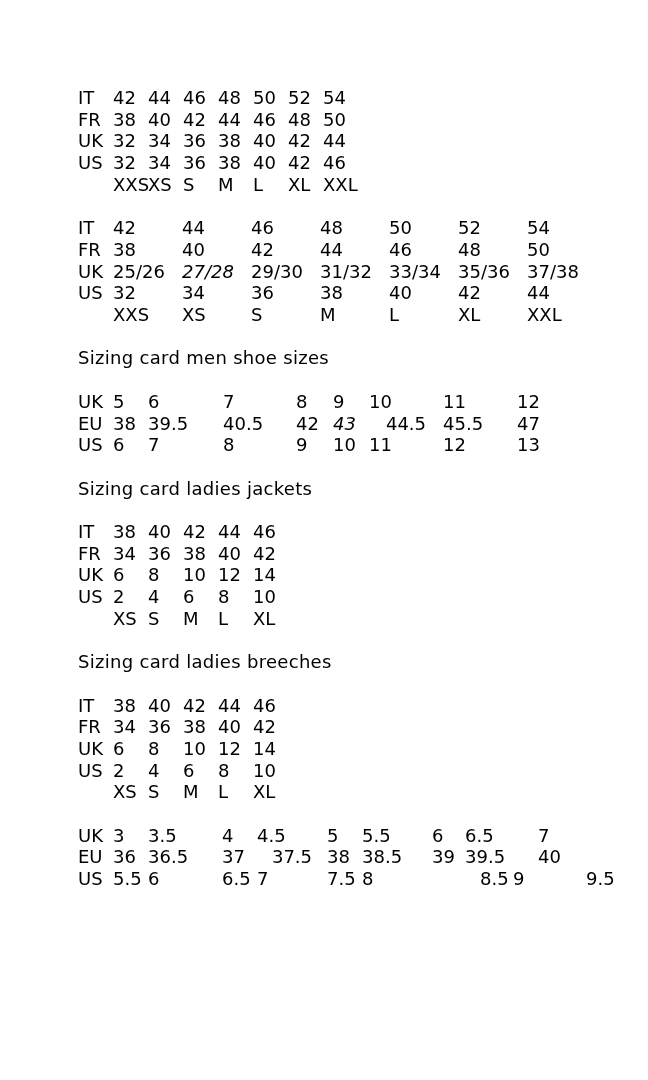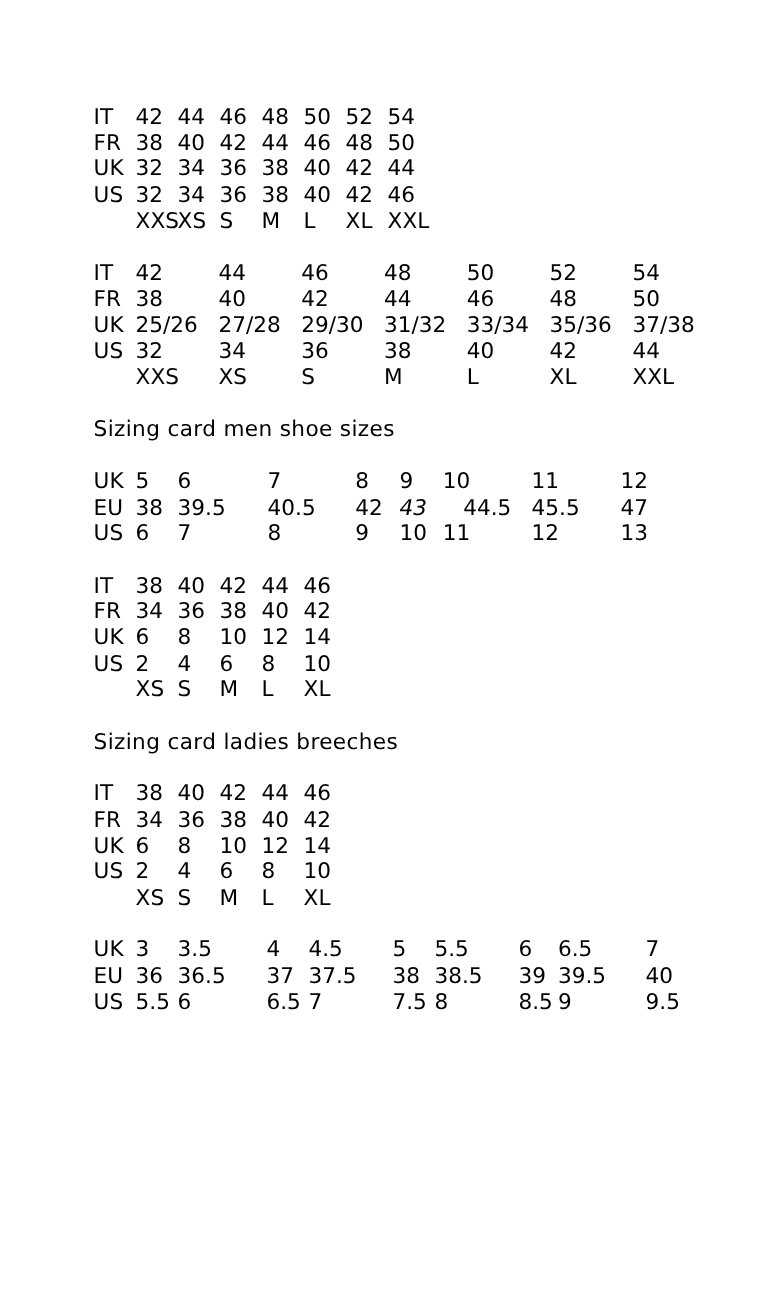--- a/index.html
+++ b/index.html
@@ -122,21 +122,21 @@
           <span class="size-cell" style="width: 69px;">40</span>
           <span class="size-cell" style="width: 69px;">42</span>
           <span class="size-cell" style="width: 69px;">44</span>
           <span class="size-cell" style="width: 69px;">46</span>
           <span class="size-cell" style="width: 69px;">48</span>
           <span class="size-cell" style="width: 80px;">50</span>
         </div>
         <div class="size-row">
           <span class="row-label" style="width: 35px;">UK</span>
           <span class="size-cell" style="width: 69px;">25/26</span>
-          <span class="size-cell" style="width: 69px;">27/28</span>
+          <span class="size-cell" style="width: 69px; font-style: italic;">27/28</span>
           <span class="size-cell" style="width: 69px;">29/30</span>
           <span class="size-cell" style="width: 69px;">31/32</span>
           <span class="size-cell" style="width: 69px;">33/34</span>
           <span class="size-cell" style="width: 69px;">35/36</span>
           <span class="size-cell" style="width: 80px;">37/38</span>
         </div>
         <div class="size-row">
           <span class="row-label" style="width: 35px;">US</span>
           <span class="size-cell" style="width: 69px;">32</span>
           <span class="size-cell" style="width: 69px;">34</span>
@@ -192,20 +192,21 @@
           <span class="size-cell" style="width: 37px;">9</span>
           <span class="size-cell" style="width: 36px;">10</span>
           <span class="size-cell" style="width: 74px;">11</span>
           <span class="size-cell" style="width: 74px;">12</span>
           <span class="size-cell" style="width: 60px;">13</span>
         </div>
       </div>
   </section>
 
   <section class="size-section">
+    <h2 class="section-title">Sizing card ladies jackets</h2>
     <div class="size-table">
         <div class="size-row">
           <span class="row-label" style="width: 35px;">IT</span>
           <span class="size-cell" style="width: 35px;">38</span>
           <span class="size-cell" style="width: 35px;">40</span>
           <span class="size-cell" style="width: 35px;">42</span>
           <span class="size-cell" style="width: 35px;">44</span>
           <span class="size-cell" style="width: 60px;">46</span>
         </div>
         <div class="size-row">
@@ -301,36 +302,36 @@
           <span class="size-cell" style="width: 70px;">5.5</span>
           <span class="size-cell" style="width: 33px;">6</span>
           <span class="size-cell" style="width: 73px;">6.5</span>
           <span class="size-cell" style="width: 60px;">7</span>
         </div>
         <div class="size-row">
           <span class="row-label" style="width: 35px;">EU</span>
           <span class="size-cell" style="width: 35px;">36</span>
           <span class="size-cell" style="width: 74px;">36.5</span>
           <span class="size-cell" style="width: 35px;">37</span>
-          <span class="size-cell" style="width: 70px;">37.5</span>
+          <span class="size-cell" style="width: 70px; text-align: center;">37.5</span>
           <span class="size-cell" style="width: 35px;">38</span>
           <span class="size-cell" style="width: 70px;">38.5</span>
           <span class="size-cell" style="width: 33px;">39</span>
           <span class="size-cell" style="width: 73px;">39.5</span>
           <span class="size-cell" style="width: 60px;">40</span>
         </div>
         <div class="size-row">
           <span class="row-label" style="width: 35px;">US</span>
           <span class="size-cell" style="width: 35px;">5.5</span>
           <span class="size-cell" style="width: 74px;">6</span>
           <span class="size-cell" style="width: 35px;">6.5</span>
           <span class="size-cell" style="width: 70px;">7</span>
           <span class="size-cell" style="width: 35px;">7.5</span>
           <span class="size-cell" style="width: 70px;">8</span>
-          <span class="size-cell" style="width: 33px;">8.5</span>
+          <span class="size-cell" style="width: 33px; margin-left: 48px;">8.5</span>
           <span class="size-cell" style="width: 73px;">9</span>
           <span class="size-cell" style="width: 60px;">9.5</span>
         </div>
       </div>
   </section>
 
 
 </main>
 
 </body></html>

